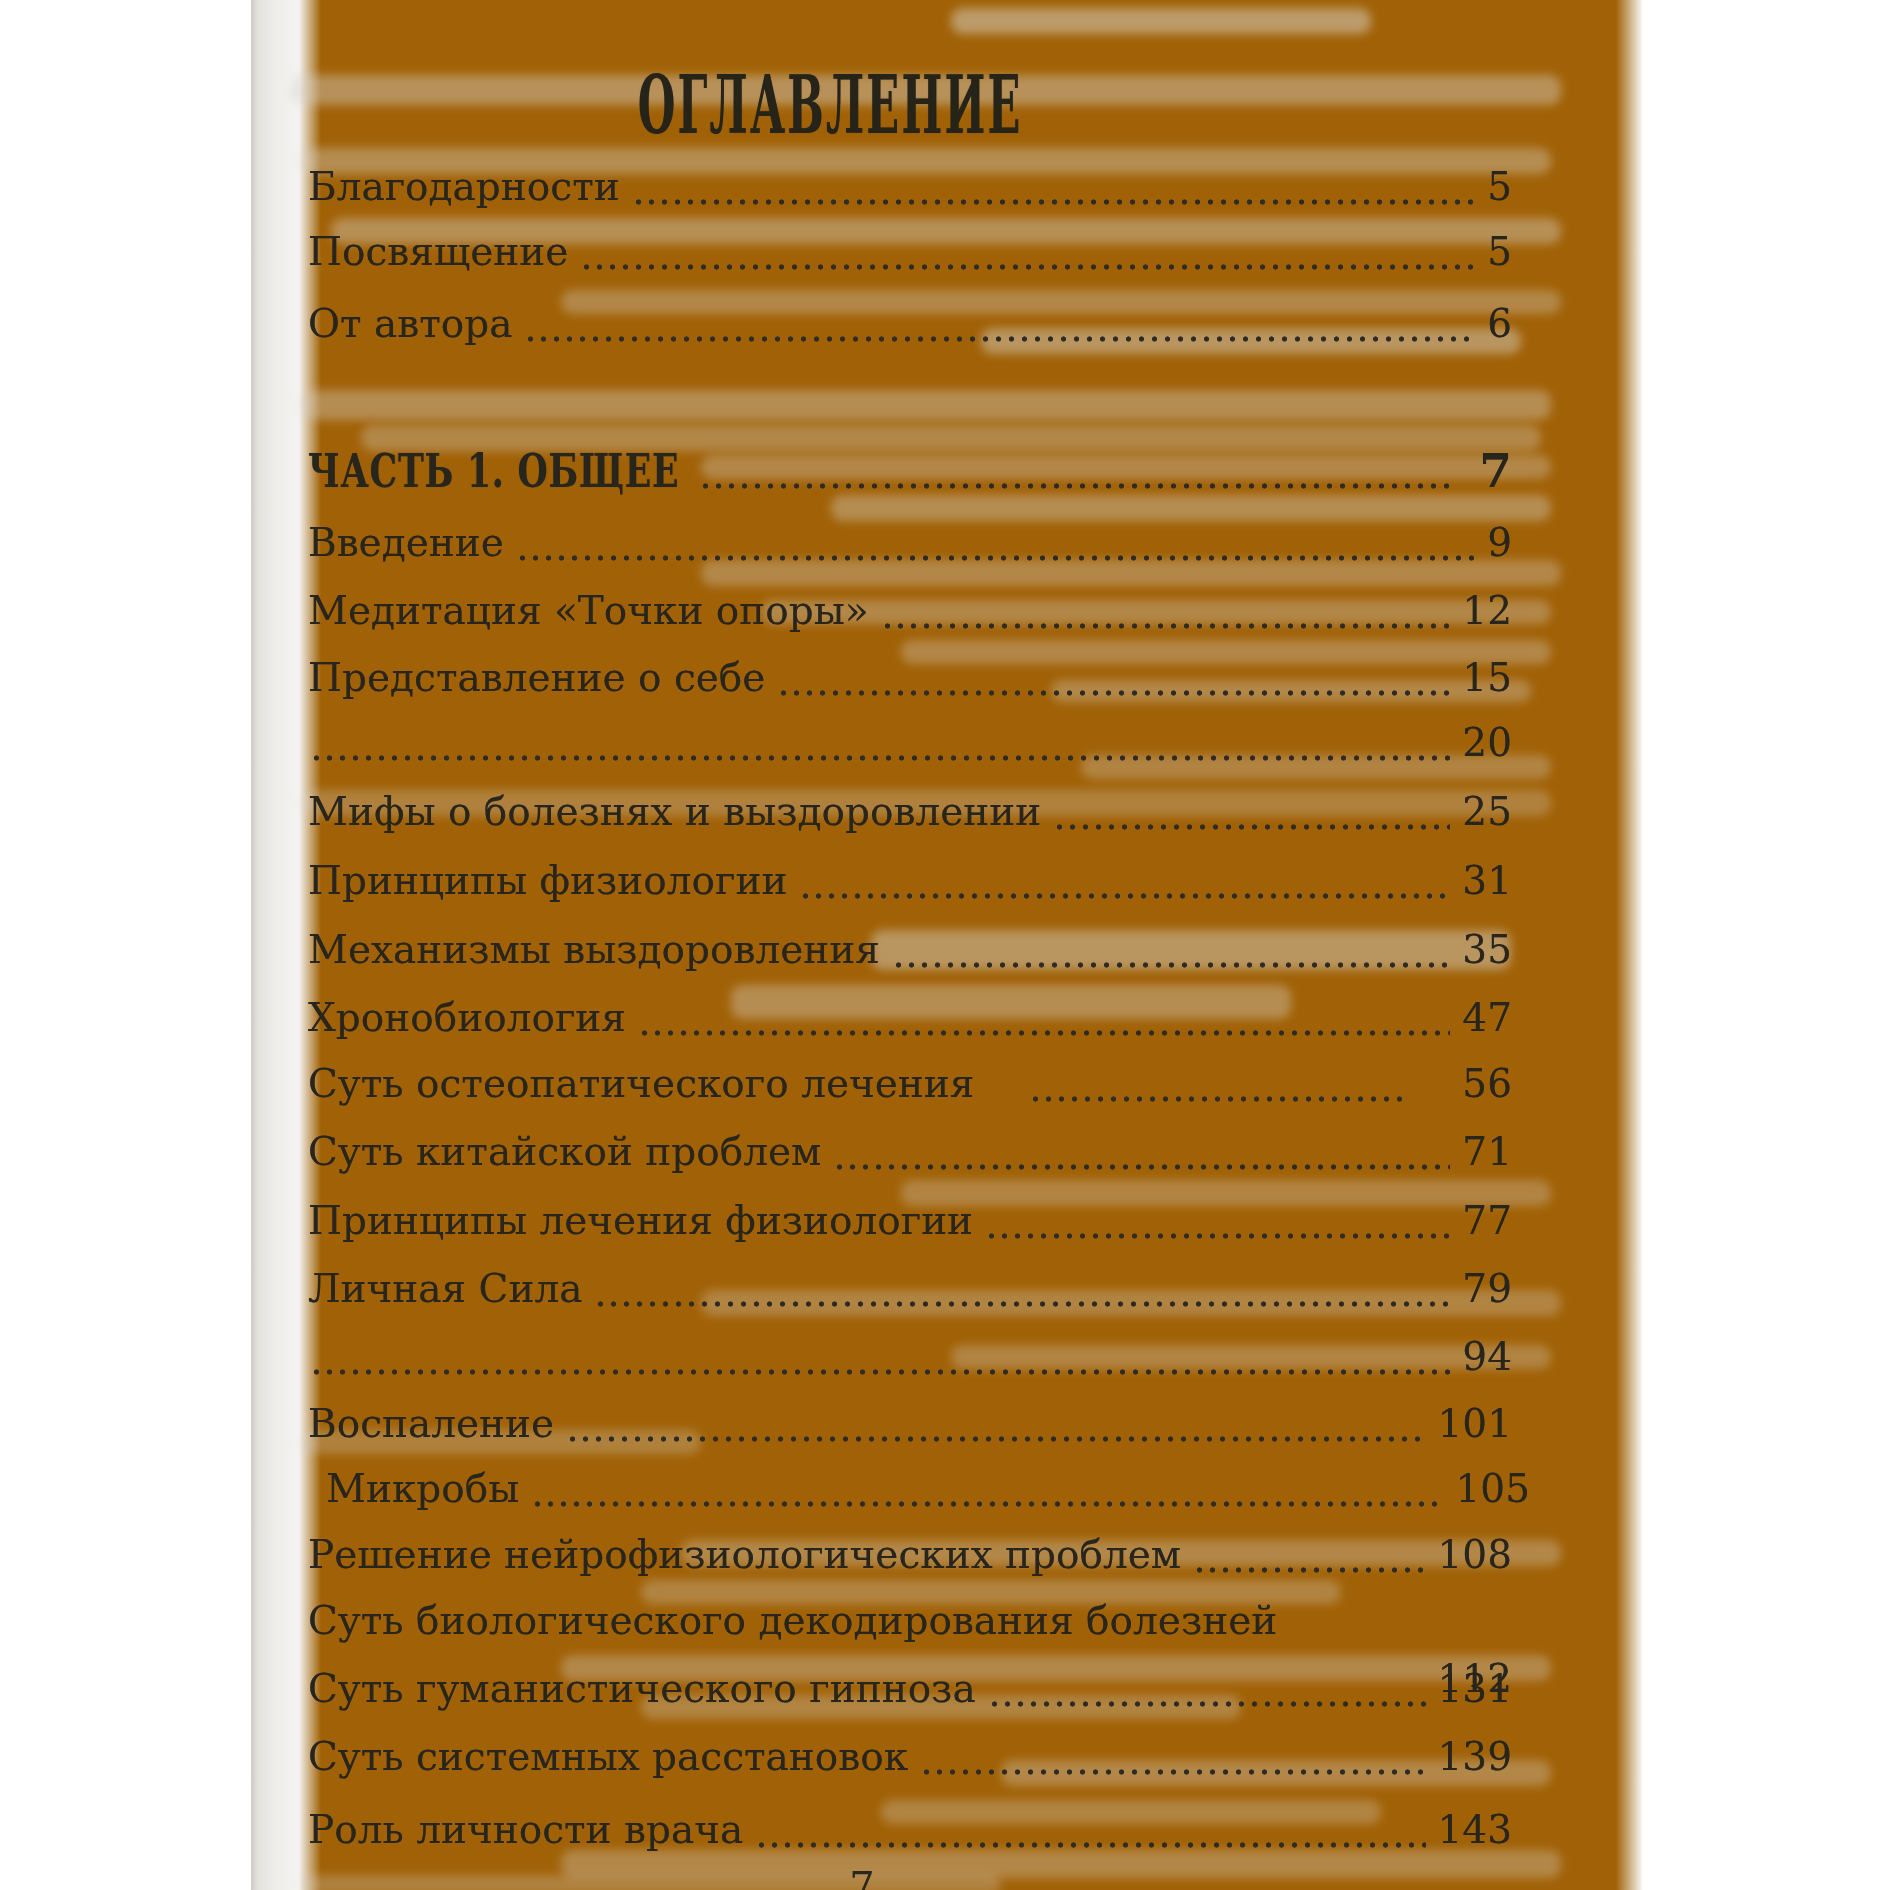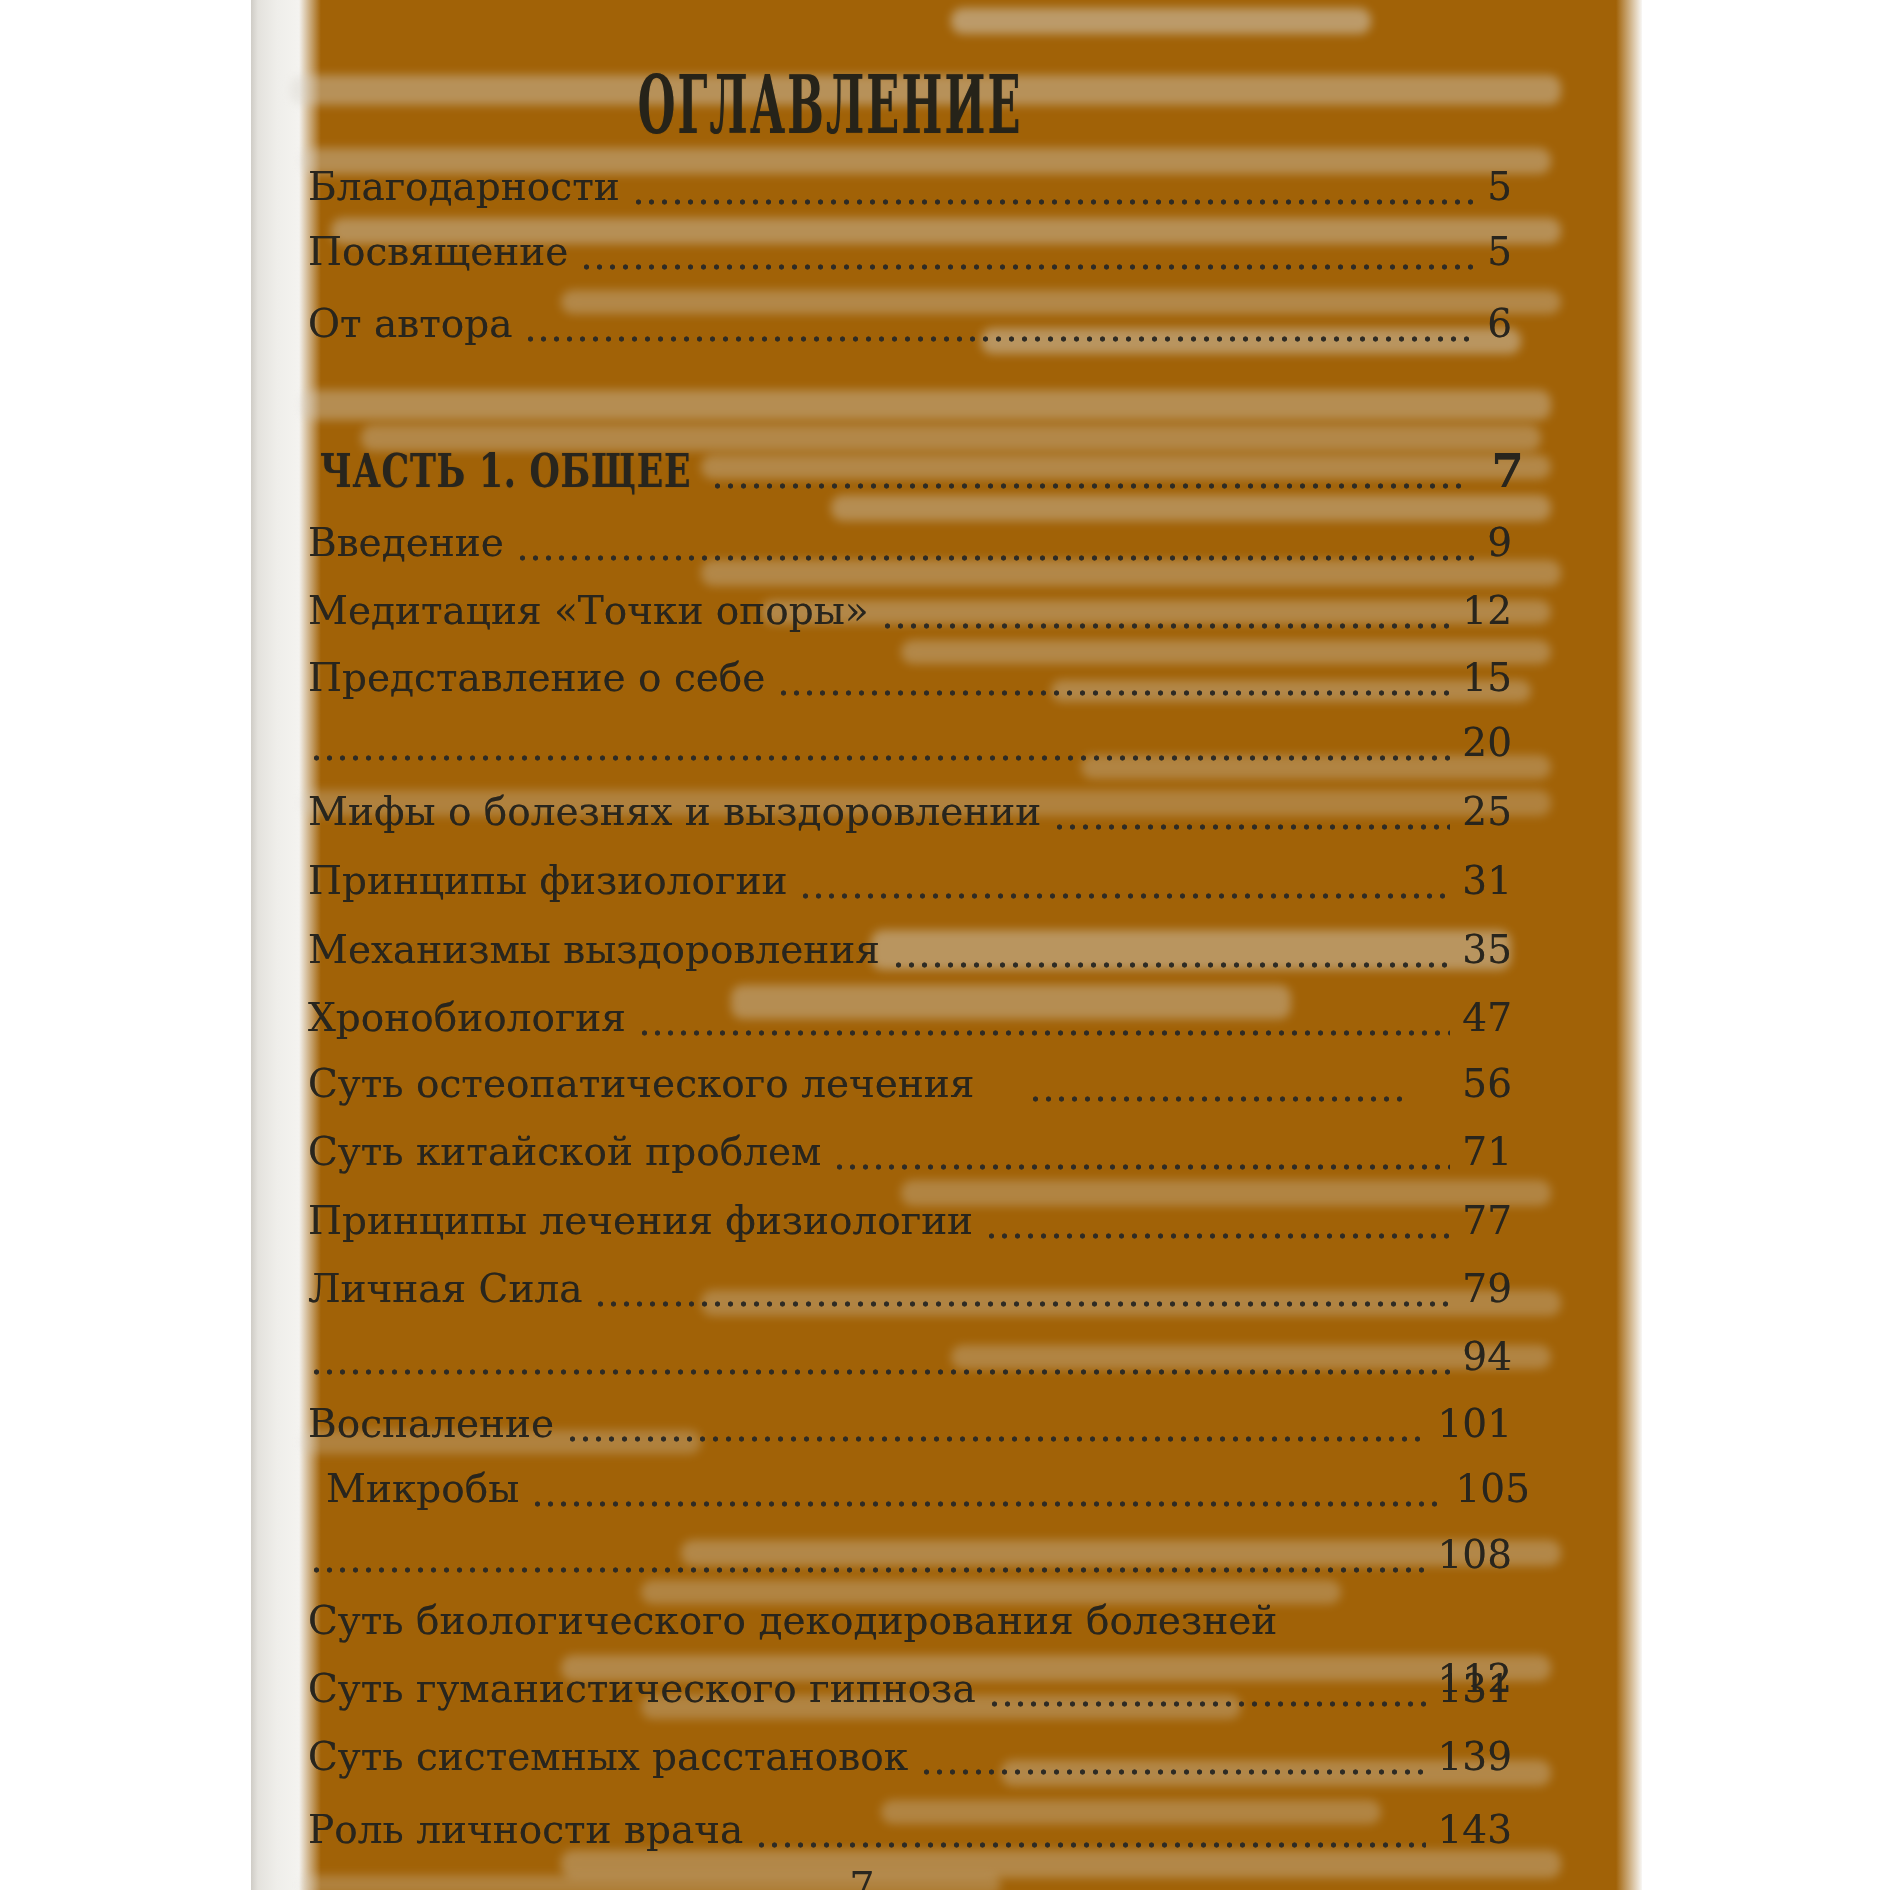--- a/index.html
+++ b/index.html
@@ -147,21 +147,21 @@
         <div class="toc-row" style="left: 57px; top: 211px;">
           <span class="label">Посвящение</span>
           <span class="leader"></span>
           <span class="pagenum">5</span>
         </div>
         <div class="toc-row" style="left: 57px; top: 283px;">
           <span class="label">От автора</span>
           <span class="leader"></span>
           <span class="pagenum">6</span>
         </div>
-        <div class="toc-row section" style="left: 69px; top: 430px; gap: 10px;">
+        <div class="toc-row section" style="left: 57px; top: 430px; gap: 10px;">
           <span class="label" style="transform: scaleX(0.74); transform-origin: left center; margin-right: -133.12px;">ЧАСТЬ 1. ОБЩЕЕ</span>
           <span class="leader"></span>
           <span class="pagenum">7</span>
         </div>
         <div class="toc-row" style="left: 57px; top: 502px;">
           <span class="label">Введение</span>
           <span class="leader"></span>
           <span class="pagenum">9</span>
         </div>
         <div class="toc-row" style="left: 57px; top: 570px;">
@@ -226,20 +226,21 @@
           <span class="label">Воспаление</span>
           <span class="leader"></span>
           <span class="pagenum">101</span>
         </div>
         <div class="toc-row" style="left: 75px; top: 1448px;">
           <span class="label">Микробы</span>
           <span class="leader"></span>
           <span class="pagenum">105</span>
         </div>
         <div class="toc-row" style="left: 57px; top: 1514px;">
+          <span class="label">Решение нейрофизиологических проблем</span>
           <span class="leader"></span>
           <span class="pagenum">108</span>
         </div>
         <div class="toc-row" style="left: 57px; top: 1580px; flex-direction: column;">
           <span class="label">Суть биологического декодирования болезней</span>
           <span class="leader"></span>
           <span class="pagenum">112</span>
         </div>
         <div class="toc-row" style="left: 57px; top: 1648px;">
           <span class="label">Суть гуманистического гипноза</span>

